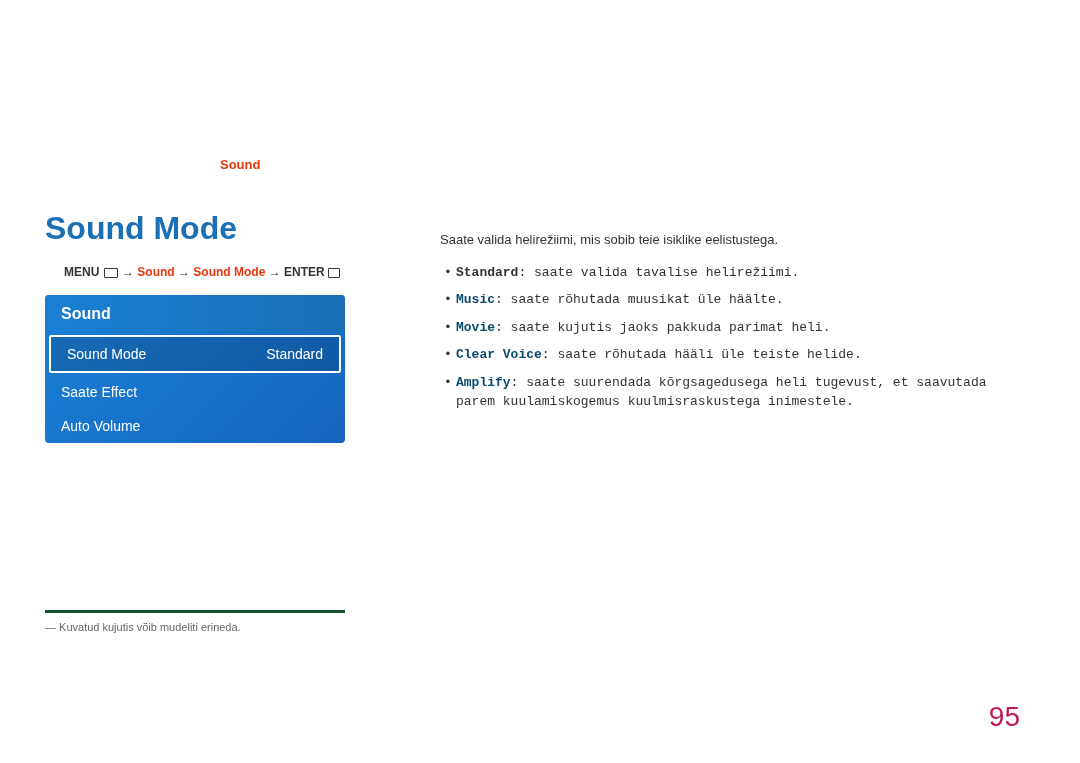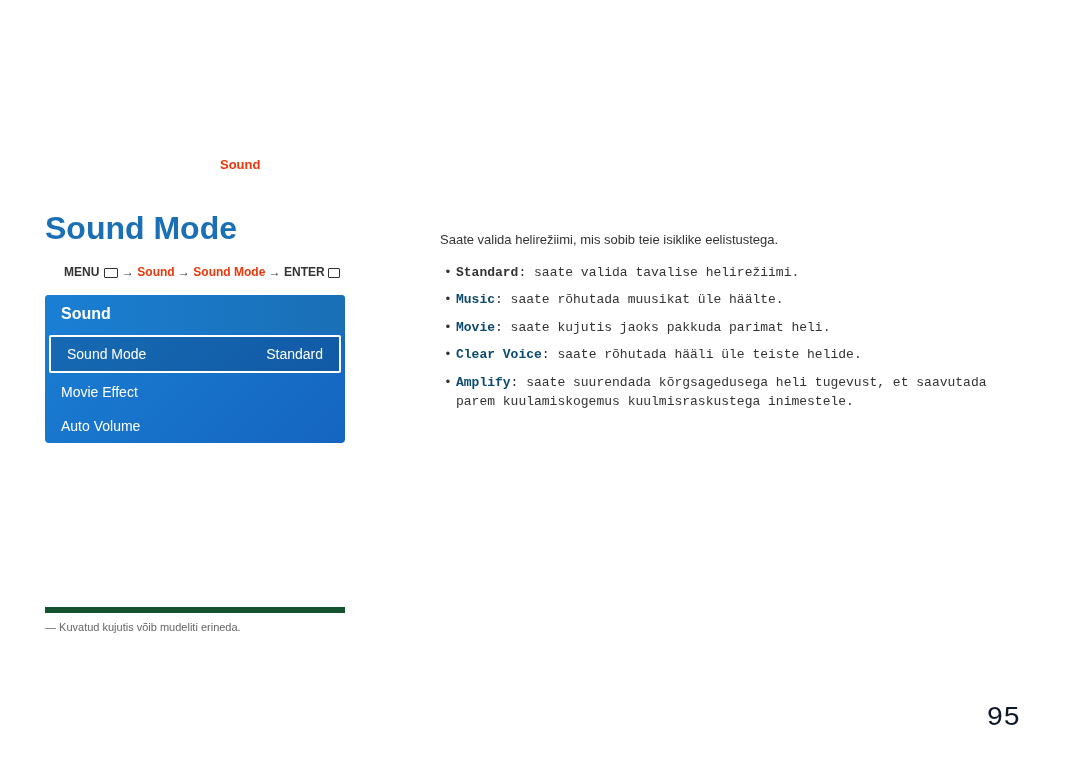--- a/index.html
+++ b/index.html
@@ -139,37 +139,36 @@
 
     .bullet-list li .term.blue {
       color: #0c4a6e;
     }
 
     .footnote-area {
       position: absolute;
       bottom: 130px;
       left: 45px;
       width: 300px;
-      border-top: 6px solid #14532d;
+      border-top: 3px solid #14532d;
       padding-top: 8px;
     }
 
     .footnote-text {
       font-size: 11px;
       color: #666;
     }
 
     .page-number {
       position: absolute;
       bottom: 30px;
       right: 60px;
       font-size: 28px;
-      color: #0f172a;
+      color: #be185d;
       font-weight: 300;
-      font-family: Liberation Mono, monospace;
     }
 
     .icon-box {
       display: inline-block;
       width: 14px;
       height: 10px;
       border: 1.5px solid #333;
       border-radius: 1px;
       position: relative;
       margin: 0 1px;
@@ -201,21 +200,21 @@
   </div>
 
   <div class="menu-box">
     <div class="menu-header">Sound</div>
 
     <div class="menu-item active">
       <span class="item-label">Sound Mode</span>
       <span class="item-value">Standard</span>
     </div>
     <div class="menu-item">
-      <span class="item-label">Movie Effect</span>
+      <span class="item-label">Saate Effect</span>
       <span class="item-value"></span>
     </div>
     <div class="menu-item">
       <span class="item-label">Auto Volume</span>
       <span class="item-value"></span>
     </div>
   </div>
 </div>
 
 <div class="right-panel">

